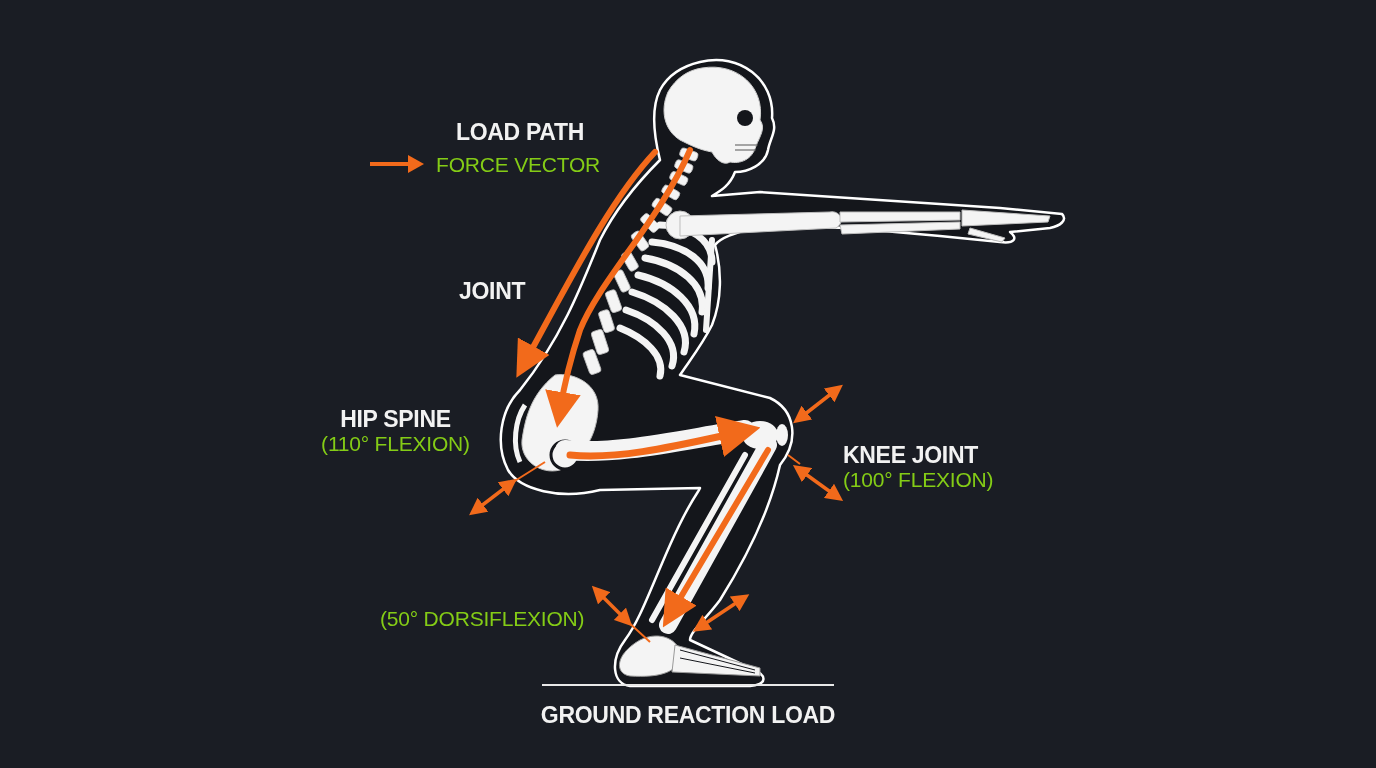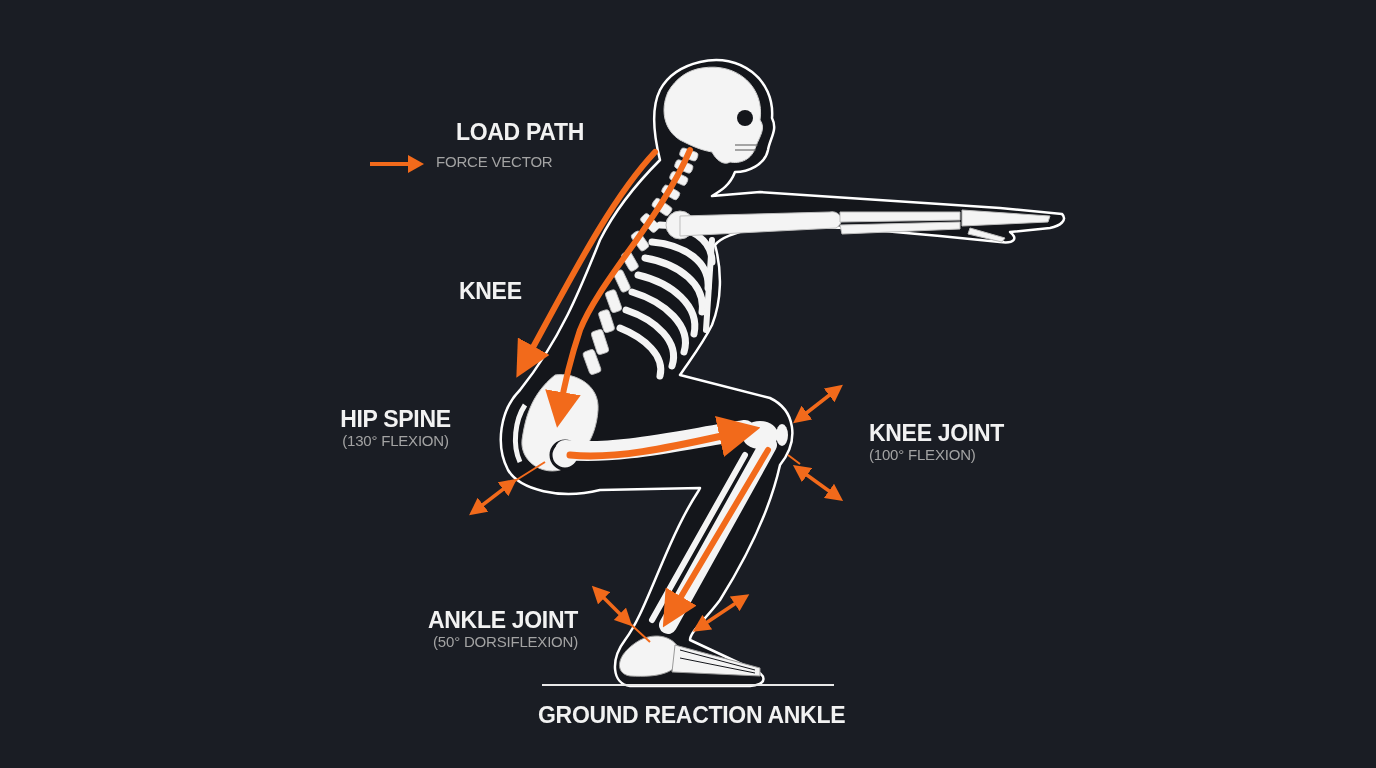--- a/index.html
+++ b/index.html
@@ -6,21 +6,21 @@
   body {
     width:1376px; height:768px; overflow:hidden;
     background:#1a1d24;
     font-family:"Liberation Sans", "DejaVu Sans", sans-serif;
     position:relative;
   }
   .stage { position:absolute; left:0; top:0; width:1376px; height:768px; }
   svg.fig { position:absolute; left:0; top:0; }
   .lbl { position:absolute; color:#f2f2f2; line-height:1.15; white-space:nowrap; }
   .lbl .t { display:block; font-weight:bold; font-size:23px; letter-spacing:-0.3px; }
-  .lbl .s { display:block; font-size:15px; font-weight:normal; color:#a3a3a3; letter-spacing:-0.2px; }
+  .lbl .s { display:block; font-size:21px; font-weight:normal; color:#84cc16; letter-spacing:-0.2px; }
   .center { text-align:center; }
   .right { text-align:right; }
 </style>
 </head>
 <body>
 
 <div class="stage">
 
   <svg class="fig" width="1376" height="768" viewBox="0 0 1376 768">
     <defs>
@@ -141,35 +141,34 @@
   </svg>
 
   <div class="lbl center" style="left:440px; top:119px; width:160px;">
     <span class="t">LOAD PATH</span>
   </div>
   <div class="lbl" style="left:436px; top:153px;">
     <span class="s">FORCE VECTOR</span>
   </div>
 
   <div class="lbl" style="left:459px; top:278px;">
-    <span class="t">KNEE</span>
+    <span class="t">JOINT</span>
   </div>
 
   <div class="lbl center" style="left:318px; top:406px; width:155px;">
     <span class="t">HIP SPINE</span>
-    <span class="s">(130° FLEXION)</span>
+    <span class="s">(110° FLEXION)</span>
   </div>
 
-  <div class="lbl" style="left:843px; top:420px;margin-left:26px;">
+  <div class="lbl" style="left:843px; top:442px;">
     <span class="t">KNEE JOINT</span>
     <span class="s">(100° FLEXION)</span>
   </div>
 
   <div class="lbl right" style="left:380px; top:607px; width:198px;">
-    <span class="t">ANKLE JOINT</span>
     <span class="s">(50° DORSIFLEXION)</span>
   </div>
 
   <div class="lbl center" style="left:538px; top:702px; width:300px;">
-    <span class="t">GROUND REACTION ANKLE</span>
+    <span class="t">GROUND REACTION LOAD</span>
   </div>
 
 </div>
 
 </body></html>

